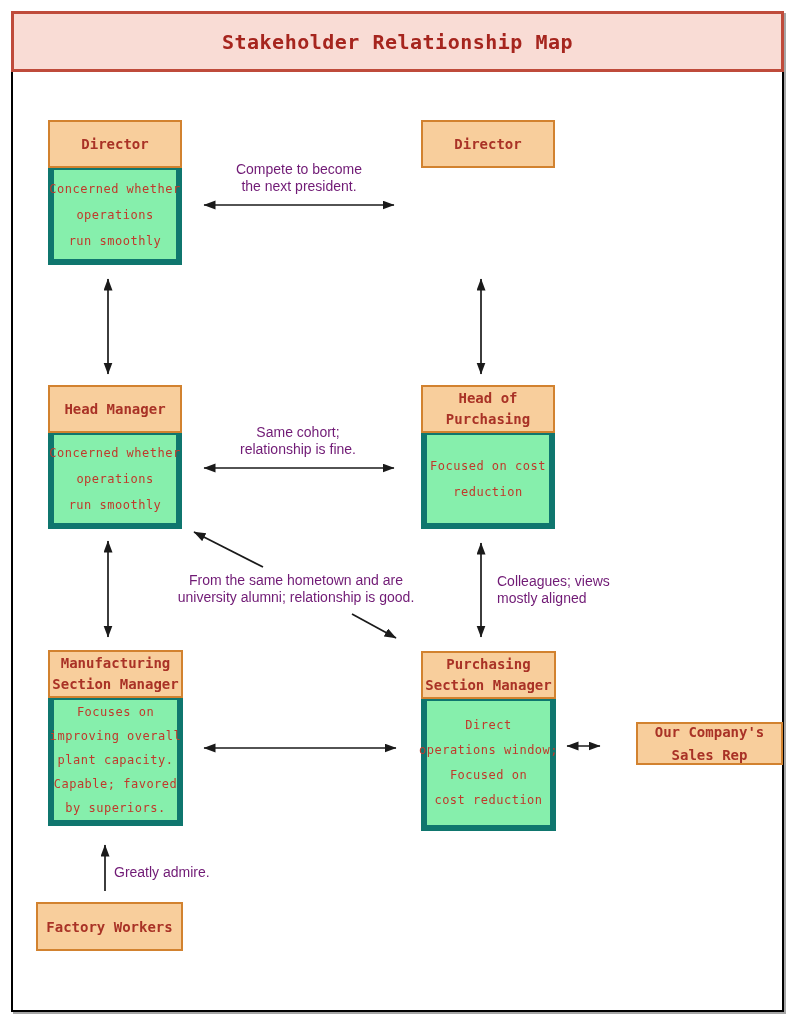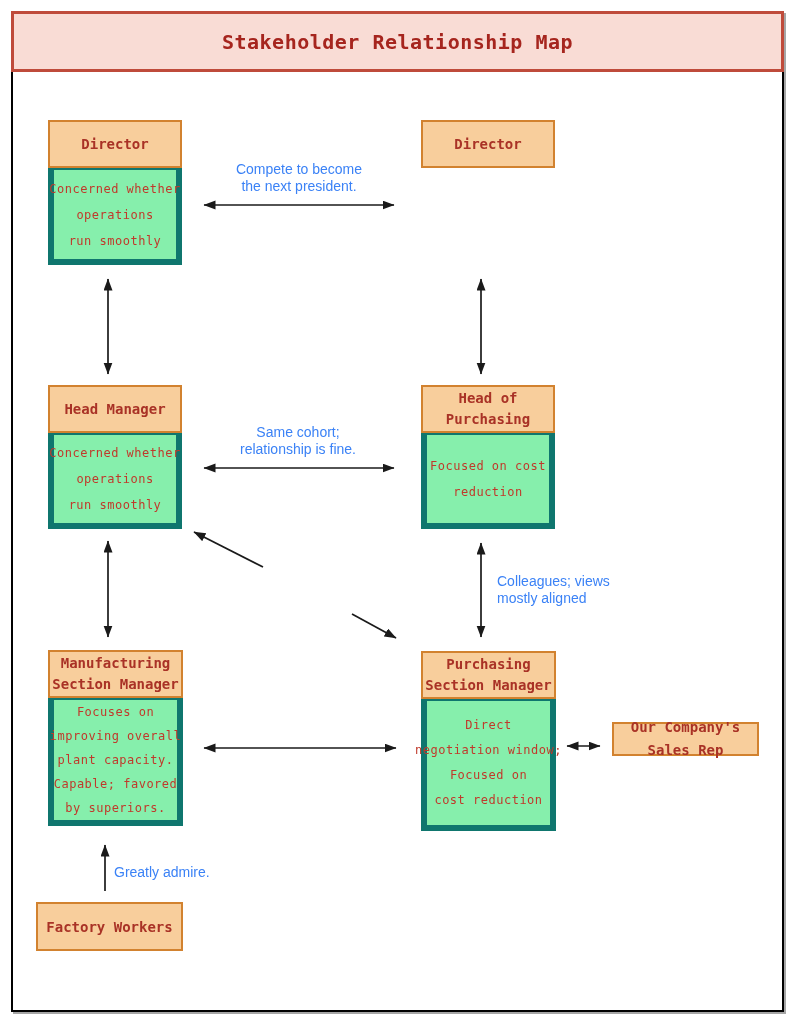--- a/index.html
+++ b/index.html
@@ -33,21 +33,21 @@
   .lh24 .node-body{line-height:24px;}
   .lh25 .node-body{line-height:25px;}
 
   
   .solid-node{position:absolute;background:#f8ce9c;border:2px solid #d2822f;box-sizing:border-box;
               color:#a93226;font:bold 14px/22px "DejaVu Sans Mono",monospace;
               display:flex;flex-direction:column;align-items:center;justify-content:center;text-align:center;}
   .solid-node span{display:block;white-space:nowrap;}
 
   
-  .rel-label{position:absolute;font:14px/17px "Liberation Sans",sans-serif;color:#3b82f6;white-space:nowrap;}
+  .rel-label{position:absolute;font:14px/17px "Liberation Sans",sans-serif;color:#701a75;white-space:nowrap;}
   .rel-label.center{transform:translateX(-50%);text-align:center;}
   .rel-label span{display:block;}
 </style>
 </head>
 <body>
 
 <div class="page">
 
   <div class="frame"></div>
 
@@ -127,46 +127,48 @@
     </div>
   </div>
 
   <div class="node lh25" style="left:409px;top:651px;width:147px;height:180px;">
     <div class="node-header" style="height:48px;">
       <span>Purchasing</span>
       <span>Section Manager</span>
     </div>
     <div class="node-body">
       <span>Direct</span>
-      <span>negotiation window;</span>
+      <span>operations window;</span>
       <span>Focused on</span>
       <span>cost reduction</span>
     </div>
   </div>
 
-  <div class="solid-node" style="left:612px;top:722px;width:147px;height:34px;line-height:23px;">
+  <div class="solid-node" style="left:636px;top:722px;width:147px;height:43px;line-height:23px;">
     <span>Our Company's</span>
     <span>Sales Rep</span>
   </div>
 
   <div class="solid-node" style="left:36px;top:902px;width:147px;height:49px;">
     <span>Factory Workers</span>
   </div>
 
   <div class="rel-label center" style="left:299px;top:161px;">
     <span>Compete to become</span>
     <span>the next president.</span>
   </div>
 
   <div class="rel-label center" style="left:298px;top:424px;">
     <span>Same cohort;</span>
     <span>relationship is fine.</span>
   </div>
 
   <div class="rel-label center" style="left:296px;top:572px;">
+    <span>From the same hometown and are</span>
+    <span>university alumni; relationship is good.</span>
   </div>
 
   <div class="rel-label" style="left:497px;top:573px;">
     <span>Colleagues; views</span>
     <span>mostly aligned</span>
   </div>
 
 
   <div class="rel-label" style="left:114px;top:864px;">
     <span>Greatly admire.</span>

